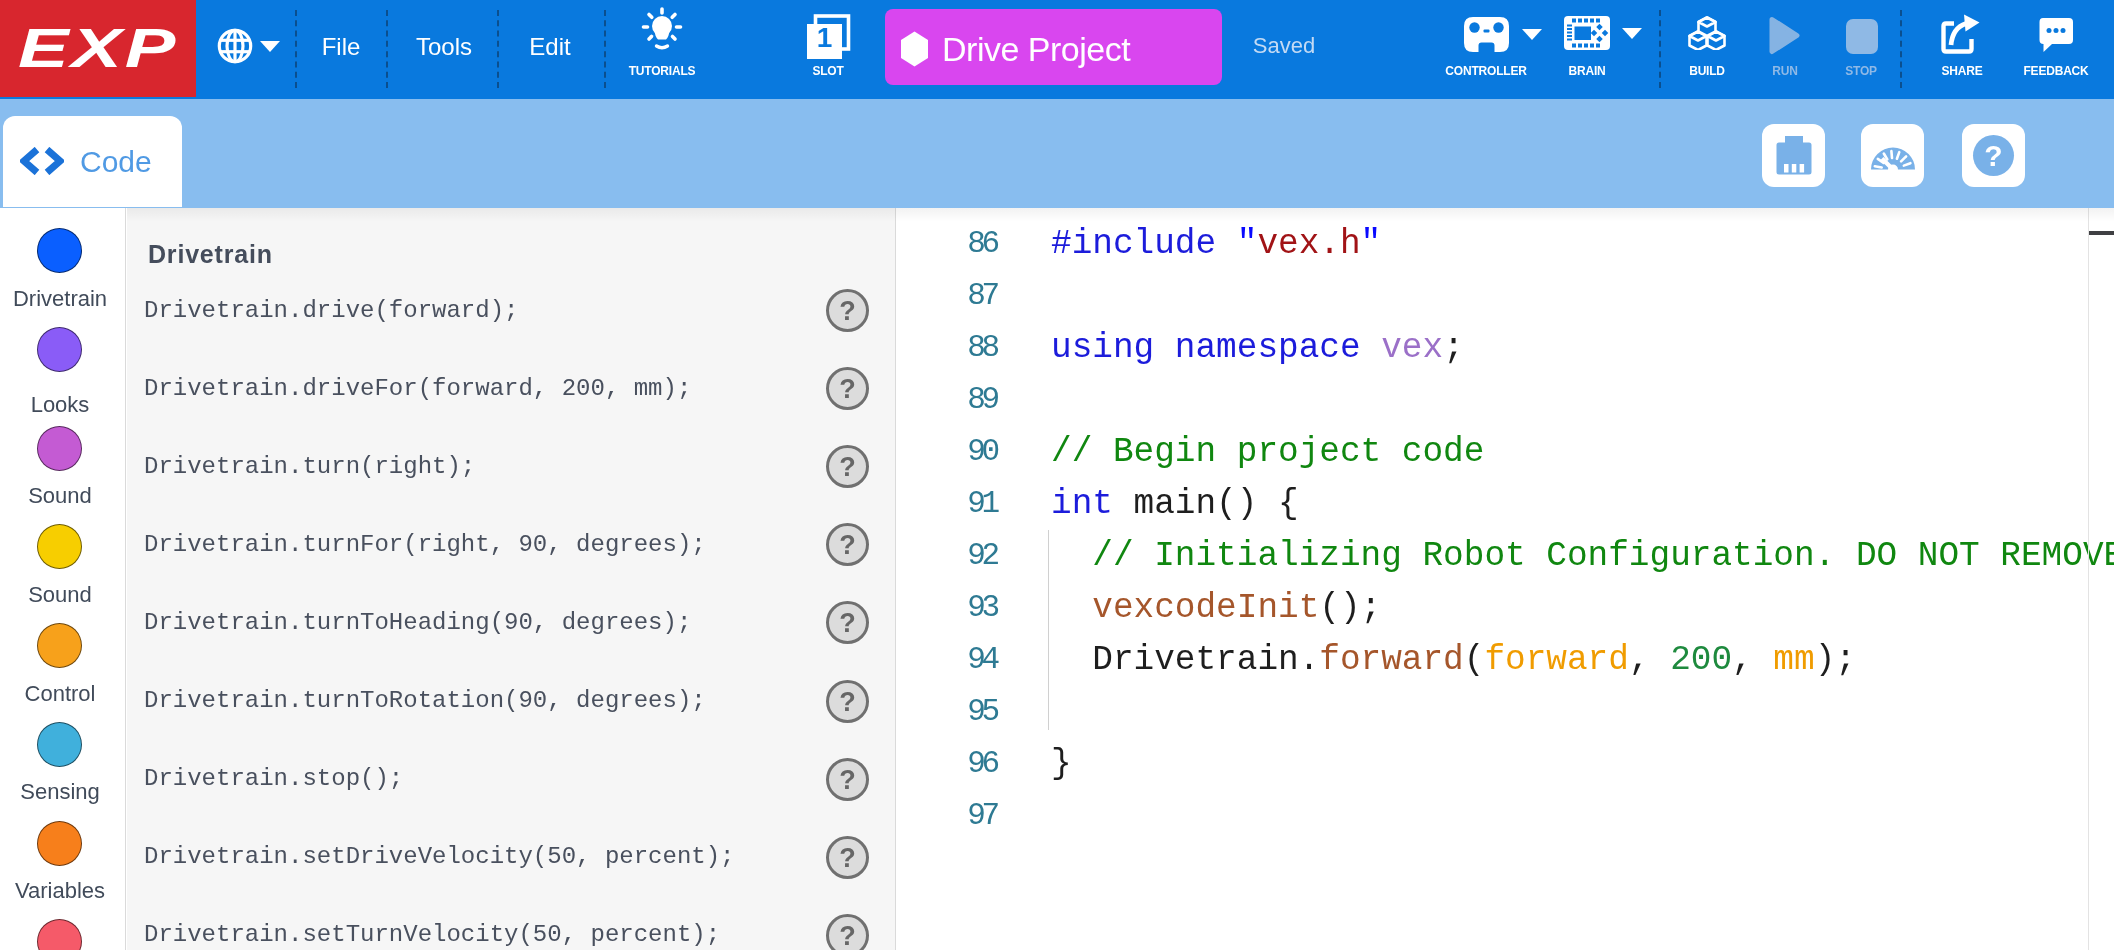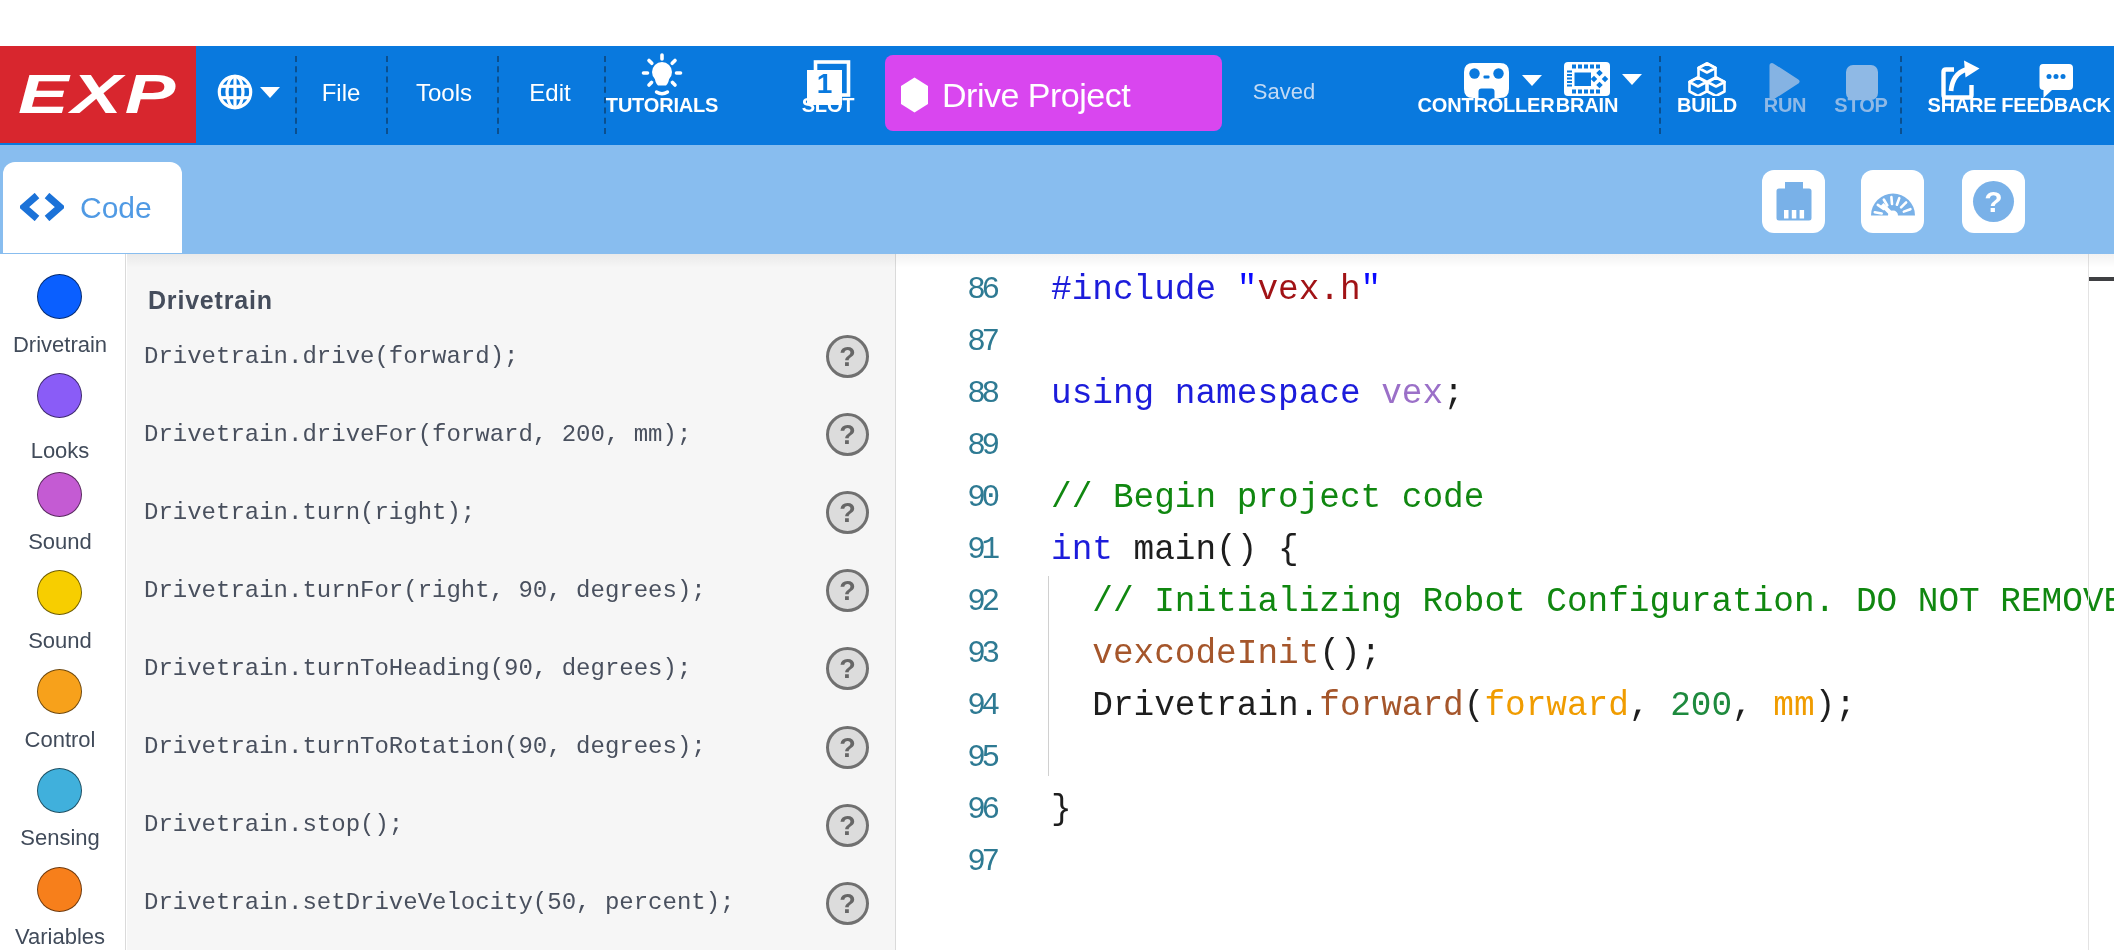--- a/index.html
+++ b/index.html
@@ -1,29 +1,29 @@
 <!DOCTYPE html>
 <html><head>
 <meta charset="utf-8">
 <style>
 * { margin:0; padding:0; box-sizing:border-box; }
 html,body { width:2114px; height:950px; overflow:hidden; background:#fff;
   font-family:"Liberation Sans", sans-serif; }
-#page { position:relative; width:2114px; height:671px;margin-top:46px; }
+#page { position:relative; width:2114px; height:671px; }
 .abs { position:absolute; }
 
 
 #topbar { position:absolute; left:0; top:0; width:2114px; height:99px; background:#0979de; }
 #logo { position:absolute; left:0; top:0; width:196px; height:97px; background:#d8262e;
   display:flex; align-items:center; justify-content:center; }
 #logo span { color:#fff; font-weight:700; font-style:italic; font-size:55px;
   letter-spacing:2px; transform:scaleX(1.38); display:block; margin-top:-2px;}
 .vsep { position:absolute; top:10px; height:78px; width:0; border-left:2px dashed rgba(13,45,77,0.55); }
 .menu { position:absolute; top:0; height:93px; line-height:93px; color:#fff; font-size:24px; transform:translateX(-50%); }
-.blabel { position:absolute; color:#fff; font-weight:700; font-size:20px; letter-spacing:-0.2px; transform:translateX(-50%); top:48px; }
+.blabel { position:absolute; color:#fff; font-weight:700; font-size:12px; letter-spacing:-0.2px; transform:translateX(-50%); top:64px; }
 .blabel.dim { color:#8fb9e6; }
 #saved { position:absolute; left:1284px; top:33px; transform:translateX(-50%); color:#c3daf4; font-size:22px; }
 #driveproj { position:absolute; left:885px; top:9px; width:337px; height:76px; background:#d946ef; border-radius:8px; }
 #driveproj .txt { position:absolute; left:57px; top:21px; color:#fff; font-size:34px; letter-spacing:-0.5px; }
 
 
 #subbar { position:absolute; left:0; top:99px; width:2114px; height:109px; background:#88bdef; }
 #codetab { position:absolute; left:3px; top:17px; width:179px; height:91px; background:#fff; border-radius:12px 12px 0 0; }
 #codetab .txt { position:absolute; left:77px; top:29px; font-size:30px; color:#509ae4; }
 .toolbtn { position:absolute; top:25px; width:63px; height:63px; background:#fff; border-radius:12px; }

